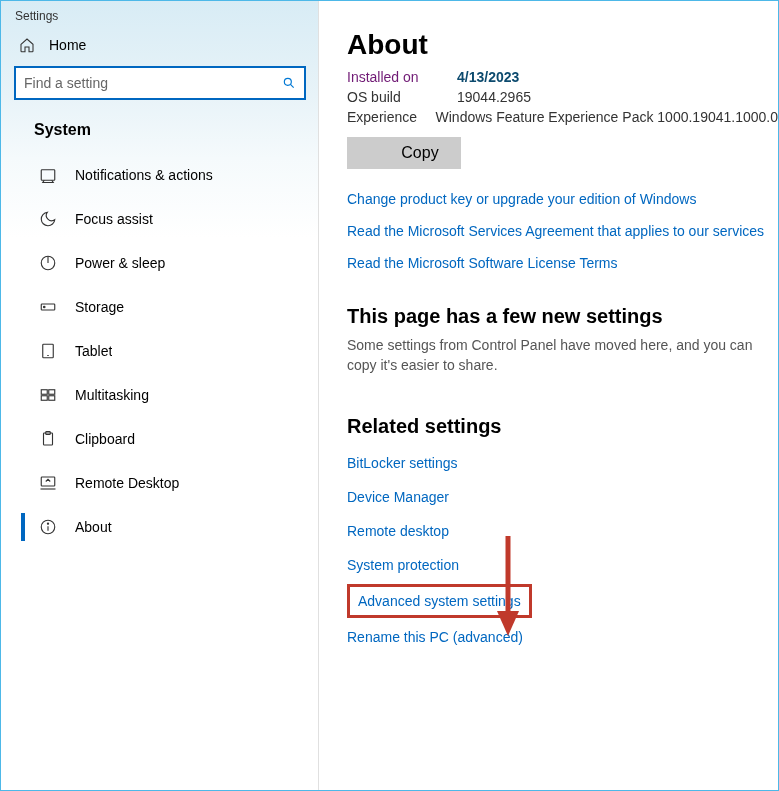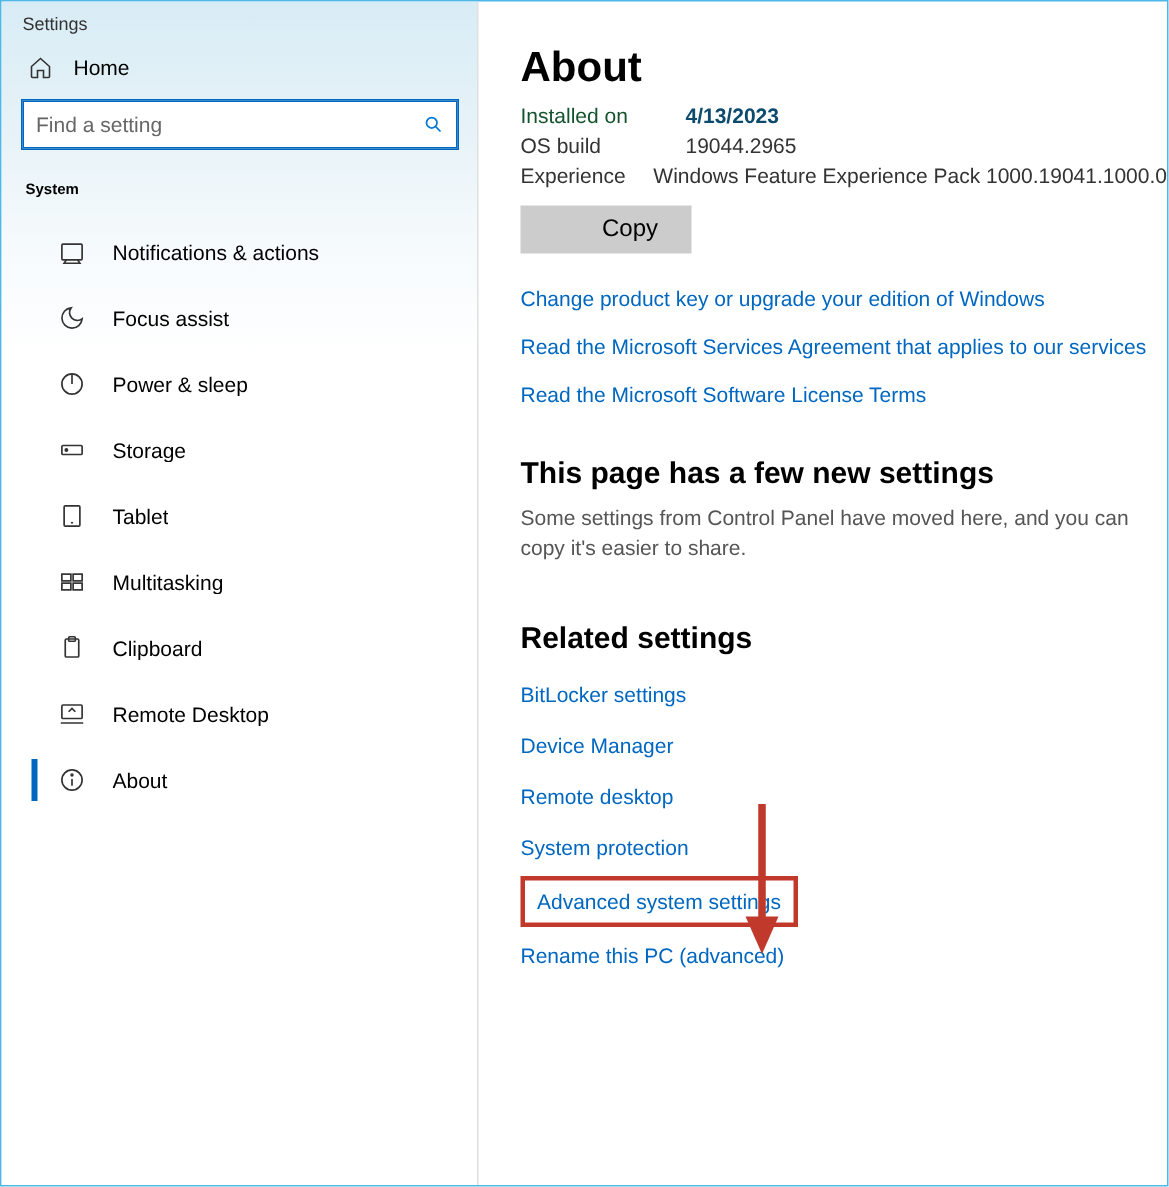--- a/index.html
+++ b/index.html
@@ -54,23 +54,23 @@
     flex: 1;
     border: none;
     outline: none;
     font-size: 14px;
     color: #666;
     background: transparent;
   }
   .search input::placeholder { color: #666; }
   .search svg { width: 14px; height: 14px; stroke: #0078d4; }
   .section-label {
-    padding: 10px 16px 6px;
+    padding: 10px 33px 6px;
     font-weight: 600;
-    font-size: 10px;
+    font-size: 16px;
   }
   .nav-list {
     flex: 1;
     overflow-y: auto;
     padding-top: 8px;
   }
   .nav-item {
     display: flex;
     align-items: center;
     gap: 18px;
@@ -100,21 +100,21 @@
     margin-bottom: 6px;
   }
   .kv-row {
     display: flex;
     font-size: 14px;
     color: #333;
     padding: 2px 0;
   }
   .kv-row .k { width: 110px; color: #333; }
   .kv-row .v { color: #333; white-space: nowrap; }
-  .kv-row.cut .k { color: #14532d; }
+  .kv-row.cut .k { color: #701a75; }
   .kv-row.cut .v { color: #0c4a6e; font-weight: bold; }
   .copy-btn {
     margin: 10px 0 14px;
     width: 114px;
     height: 32px;
     background: #ccc;
     border: none;
     font-size: 16px;
     cursor: pointer;
     padding-left: 32px;

